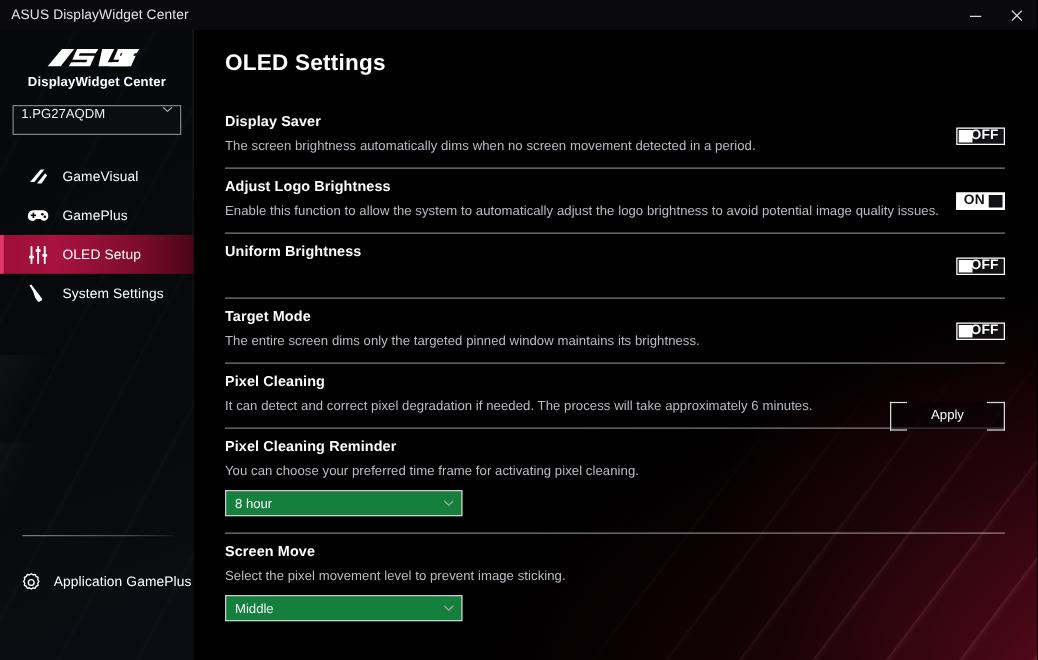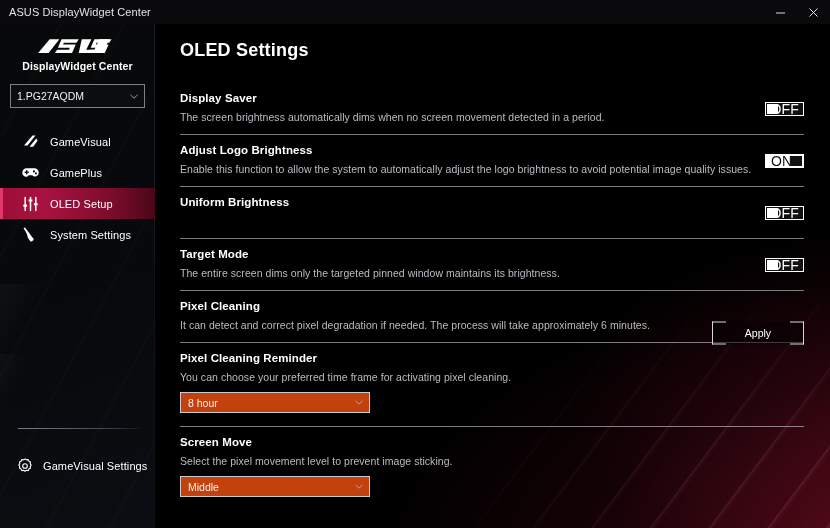--- a/index.html
+++ b/index.html
@@ -101,21 +101,21 @@
   }
 
   .monitor-select {
     position: relative;
     z-index: 4;
     margin: 12px 10px 0 10px;
     height: 24px;
     border: 1px solid #7c7f86;
     background: #0c0d10;
     display: flex;
-    align-items: center;
+    align-items: flex-start;
     padding: 0 6px;
   }
   .monitor-select-label {
     font-size: 10.5px;
     color: #f0f0f2;
     flex: 1;
     white-space: nowrap;
     overflow: hidden;
   }
   .caret { width: 8px; height: 5px; }
@@ -253,22 +253,22 @@
     cursor: default;
   }
   .toggle .knob {
     position: absolute;
     top: 1px; bottom: 1px;
     width: 11px;
     background: #ffffff;
   }
   .toggle .state {
     position: absolute;
-    font-size: 14px;
-    font-weight: normal;
+    font-size: 11px;
+    font-weight: bold;
     letter-spacing: 0.2px;
     line-height: 1;
   }
   .toggle.off { background: #111114; }
   .toggle.off .knob { left: 1px; }
   .toggle.off .state { right: 4px; color: #ffffff; }
   .toggle.on { background: #ffffff; }
   .toggle.on .knob { right: 1px; background: #111114; }
   .toggle.on .state { left: 5px; color: #121214; }
 
@@ -298,21 +298,21 @@
   }
   .apply-btn::before { top: 0; }
   .apply-btn::after { bottom: 0; }
   .apply-label { position: relative; z-index: 2; }
 
   
   .dropdown {
     margin-top: 9px;
     width: 190px; height: 21px;
     border: 1px solid #c9ccd2;
-    background: #c2410c;
+    background: #15803d;
     display: flex;
     align-items: center;
     padding: 0 6px 0 7px;
     cursor: default;
   }
   .dropdown-value {
     flex: 1;
     font-size: 10.5px;
     color: #f2f2f4;
     white-space: nowrap;
@@ -427,21 +427,21 @@
     <div class="sidebar-divider"></div>
 
     <div class="nav-bottom">
       <div class="nav-item">
         <span class="nav-icon">
           <svg width="16" height="16" viewBox="0 0 16 16">
             <path d="M8 1 l1.5 .9 1.7-.3 .7 1.6 1.6 .7 -.3 1.7 .9 1.5 -.9 1.5 .3 1.7 -1.6 .7 -.7 1.6 -1.7-.3 -1.5 .9 -1.5-.9 -1.7 .3 -.7-1.6 -1.6-.7 .3-1.7 -.9-1.5 .9-1.5 -.3-1.7 1.6-.7 .7-1.6 1.7 .3 Z" fill="none" stroke="#ffffff" stroke-width="1.1" stroke-linejoin="round"></path>
             <circle cx="8" cy="8" r="2.3" fill="none" stroke="#ffffff" stroke-width="1.1"></circle>
           </svg>
         </span>
-        <span class="nav-label">GameVisual Settings</span>
+        <span class="nav-label">Application GamePlus</span>
       </div>
     </div>
   </div>
 
   <div class="main">
     <div class="main-bg"></div>
     <div class="main-bg-streaks"></div>
 
     <div class="content">
       <div class="page-title">OLED Settings</div>

